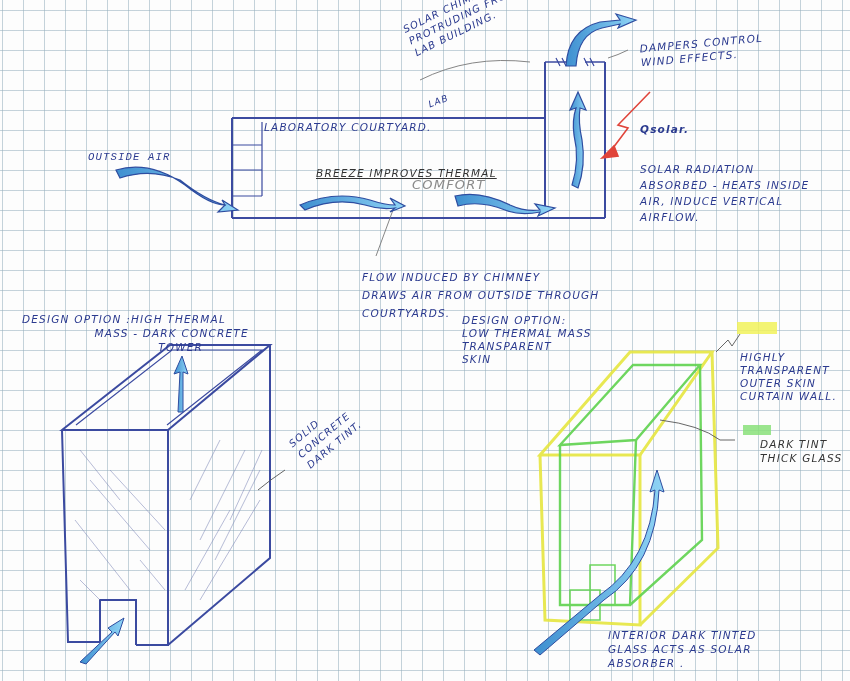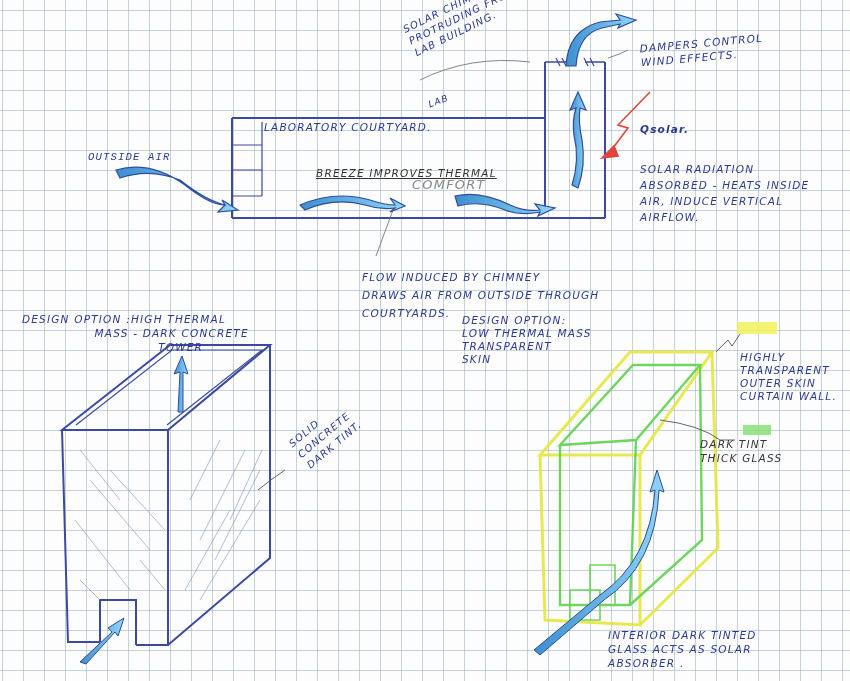--- a/index.html
+++ b/index.html
@@ -141,17 +141,17 @@
 DARK TINT.</div>
 
 <div class="note" style="left:462px;top:314px;line-height:13px;">DESIGN OPTION:
 LOW THERMAL MASS
 TRANSPARENT
 SKIN</div>
 <div class="note" style="left:740px;top:335px;line-height:13px;margin-top:16px;">HIGHLY
 TRANSPARENT
 OUTER SKIN
 CURTAIN WALL.</div>
-<div class="note" style="left:700px;top:437px;color:#333;">DARK TINT
+<div class="note" style="left:760px;top:437px;color:#333;">DARK TINT
 THICK GLASS</div>
 <div class="note" style="left:608px;top:628px;">INTERIOR DARK TINTED
 GLASS ACTS AS SOLAR
 ABSORBER .</div>
 
 </body></html>

